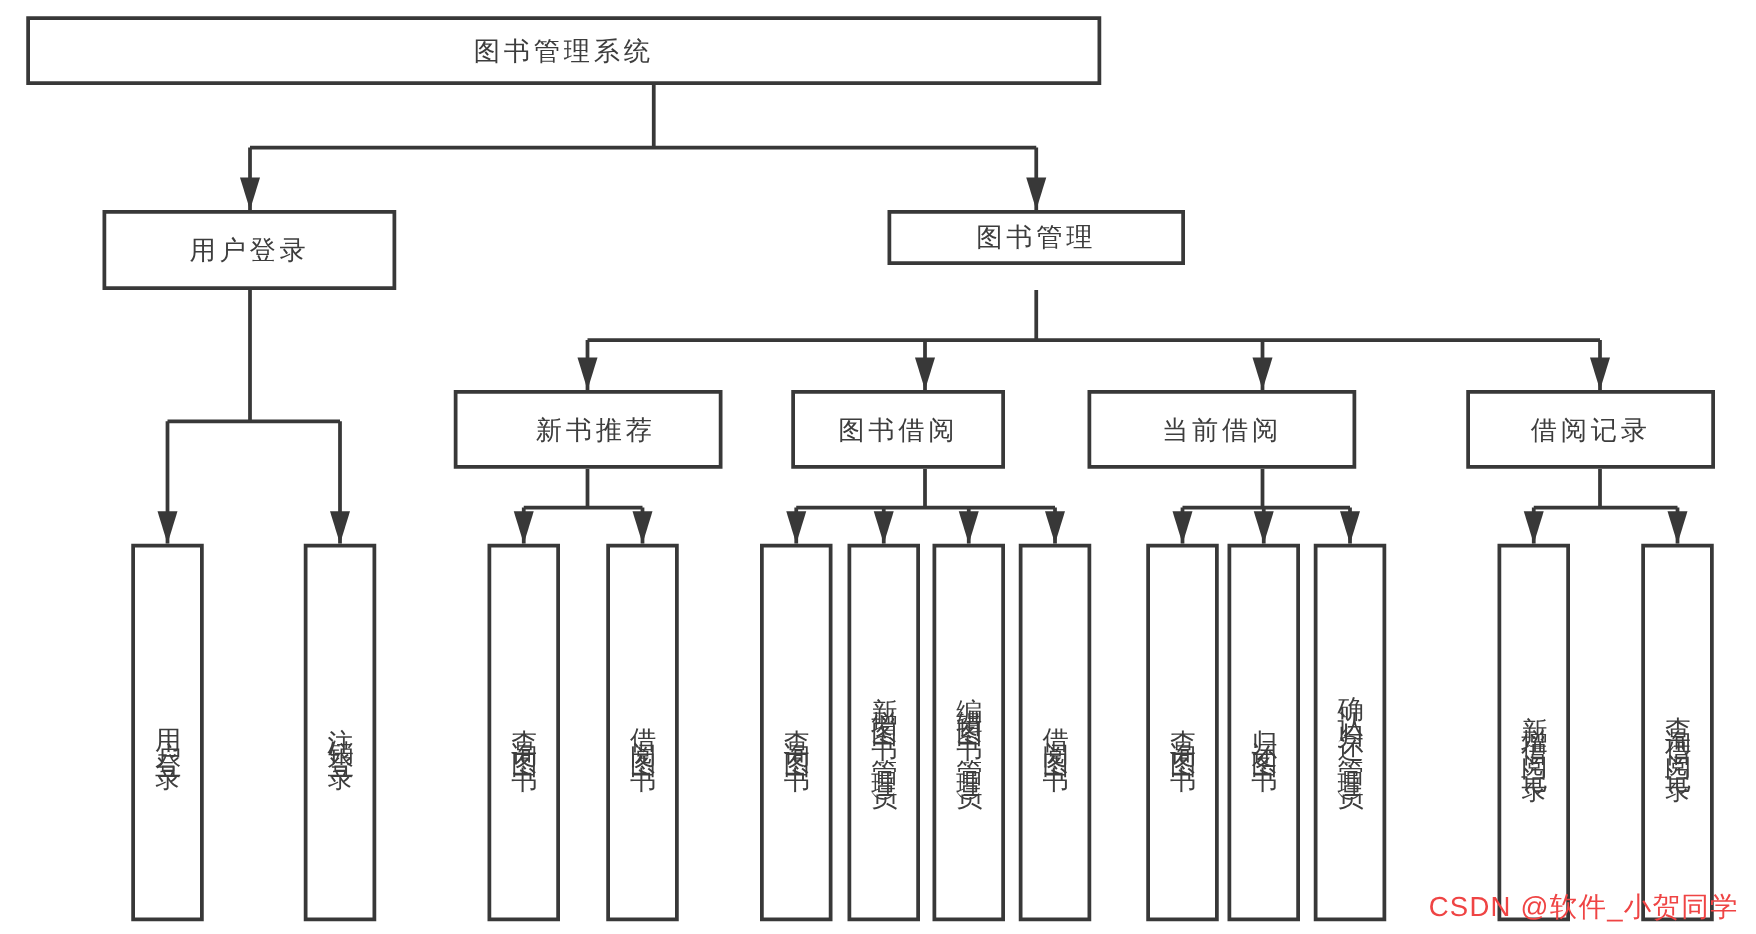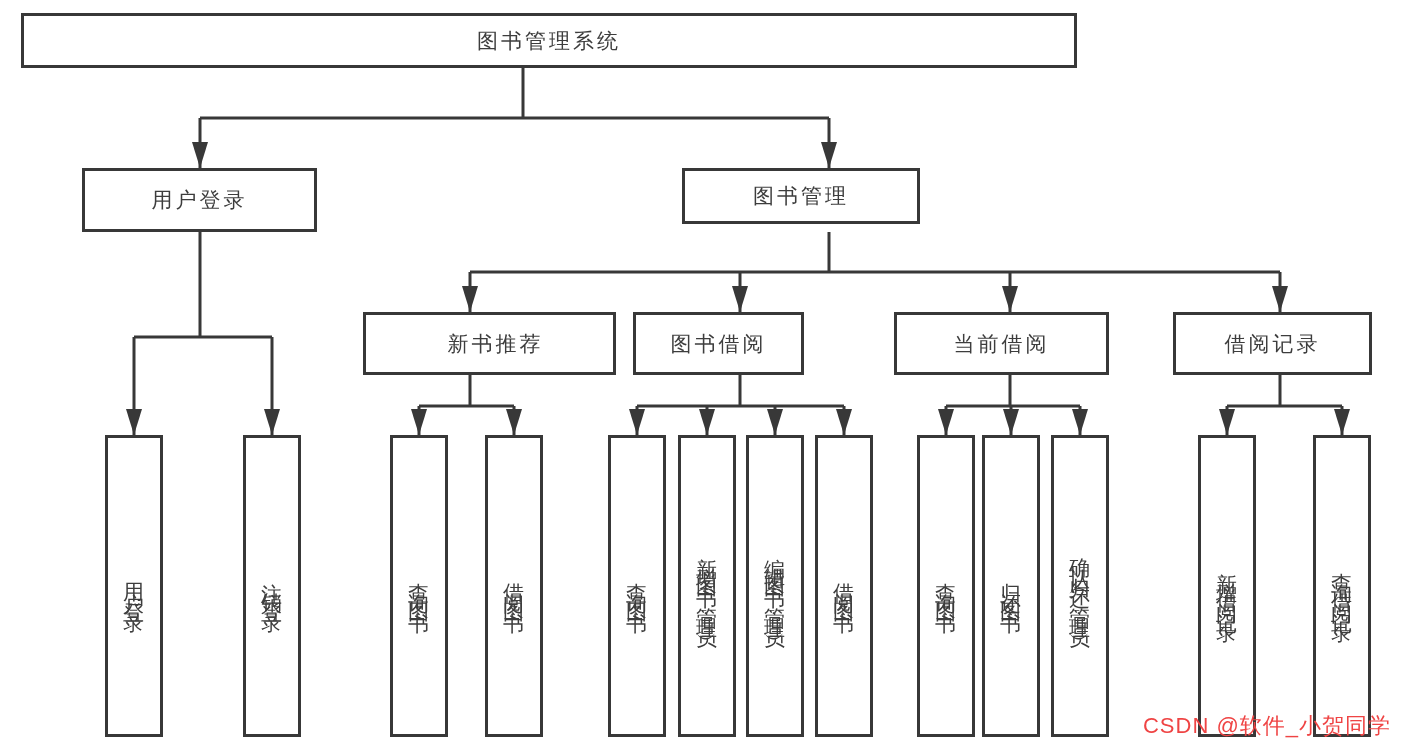--- a/index.html
+++ b/index.html
@@ -88,38 +88,38 @@
 
     <g stroke="#383838" stroke-width="3" fill="none">
       <path d="M1280 375 V406 M1227 406 H1342 M1227 406 V435 M1342 406 V435"></path>
     </g>
     <g fill="#383838" stroke="none">
       <polygon points="1219,409 1235,409 1227,435"></polygon>
       <polygon points="1334,409 1350,409 1342,435"></polygon>
     </g>
   </svg>
 
-  <div class="hbox" style="left:21px; top:13px; width:1056px; height:55px;">
+  <div class="hbox" style="left:21px; top:13px; width:860px; height:55px;">
     <span>图书管理系统</span>
   </div>
 
   <div class="hbox" style="left:82px; top:168px; width:235px; height:64px;">
     <span>用户登录</span>
   </div>
-  <div class="hbox" style="left:682px; top:168px; width:238px; height:56px;">
+  <div class="hbox" style="left:710px; top:168px; width:238px; height:44px;">
     <span>图书管理</span>
   </div>
 
-  <div class="hbox" style="left:363px; top:312px; width:253px; height:63px;padding-left:12px;">
+  <div class="hbox" style="left:363px; top:312px; width:215px; height:63px;padding-left:12px;">
     <span>新书推荐</span>
   </div>
   <div class="hbox" style="left:633px; top:312px; width:171px; height:63px;">
     <span>图书借阅</span>
   </div>
-  <div class="hbox" style="left:894px; top:312px; width:215px; height:63px;">
+  <div class="hbox" style="left:870px; top:312px; width:215px; height:63px;">
     <span>当前借阅</span>
   </div>
   <div class="hbox" style="left:1173px; top:312px; width:199px; height:63px;">
     <span>借阅记录</span>
   </div>
 
   <div class="vbox" style="left:105px; top:435px; width:58px; height:302px;">
     <span class="vtext">用户登录</span>
   </div>
   <div class="vbox" style="left:243px; top:435px; width:58px; height:302px;">

